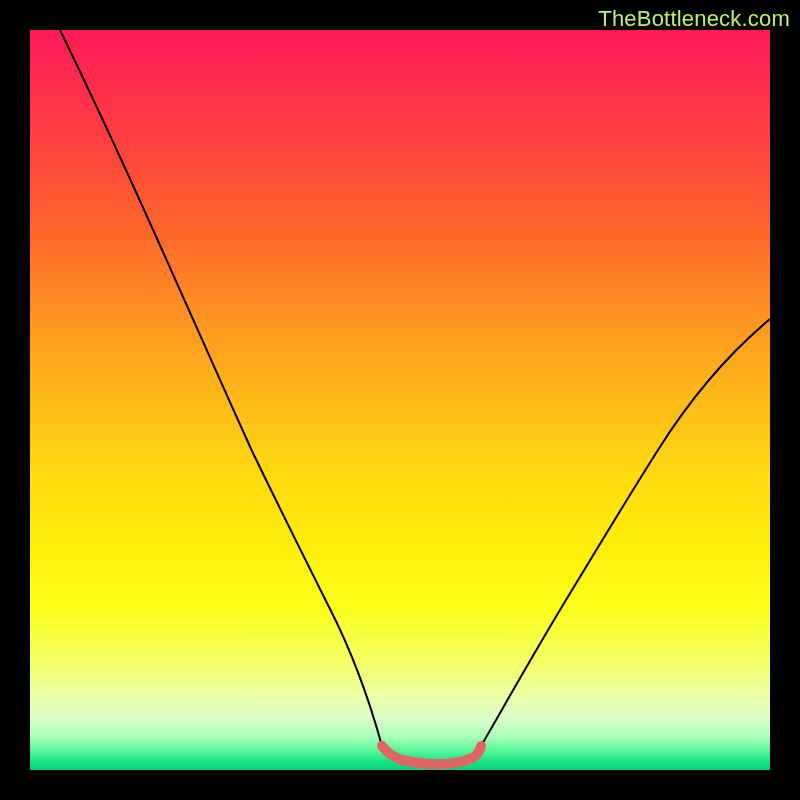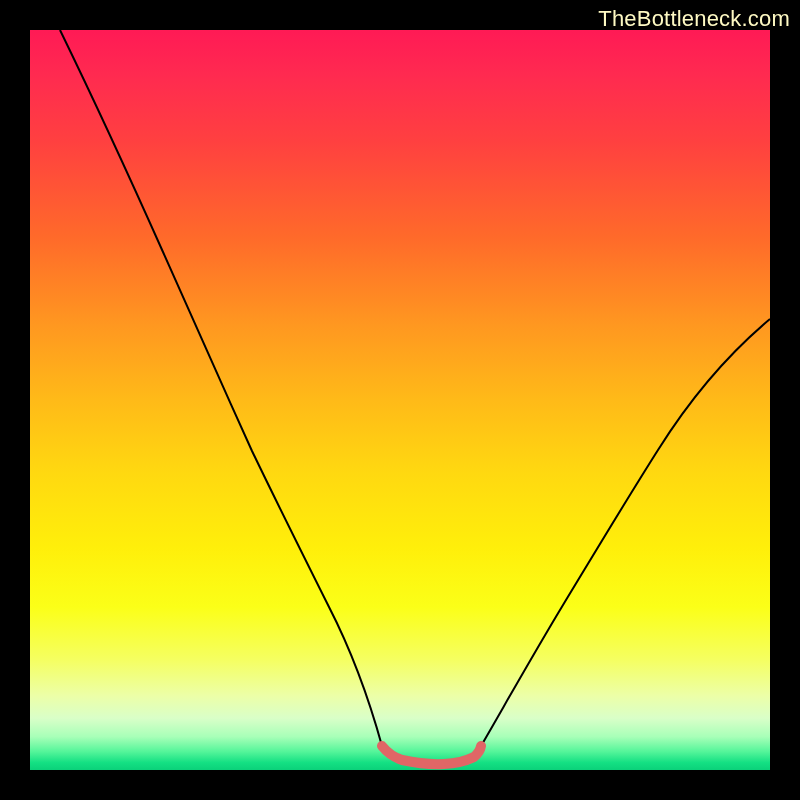--- a/index.html
+++ b/index.html
@@ -41,21 +41,21 @@
       #a8ffb8 95.5%,
       #55f59a 97.5%,
       #14e083 99%,
       #0bd17a 100%
     );
   }
   .watermark {
     position: absolute;
     top: 6px;
     right: 10px;
-    color: #fef9c3;
+    color: #bef264;
     font-size: 22px;
     font-weight: 400;
     letter-spacing: 0.2px;
     user-select: none;
   }
   svg.curves {
     position: absolute;
     left: 0;
     top: 0;
     width: 740px;

